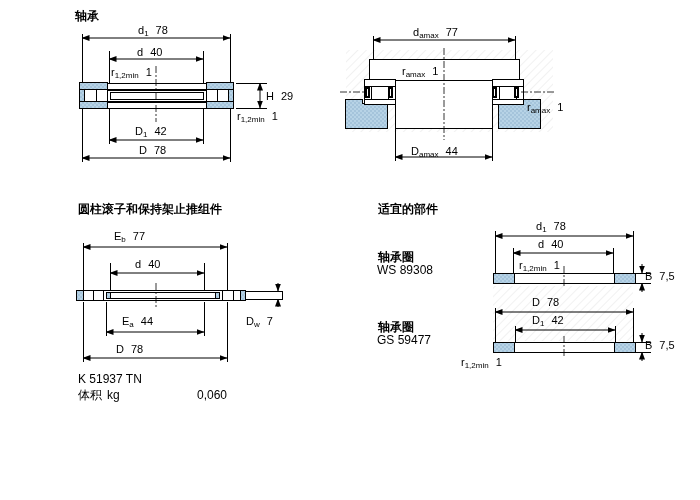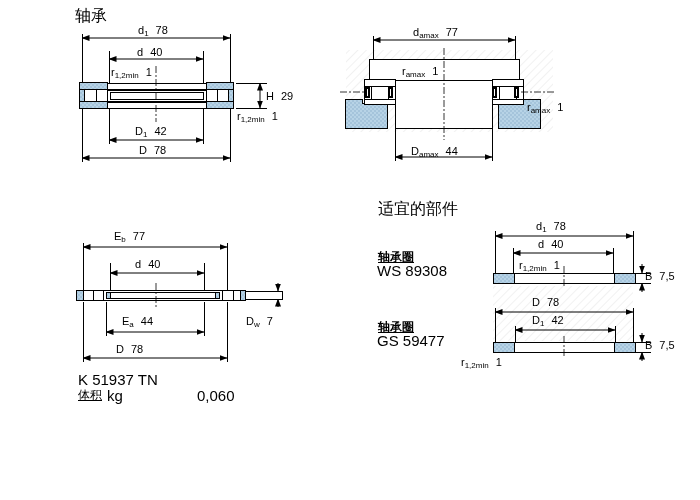--- a/index.html
+++ b/index.html
@@ -3,23 +3,23 @@
 <meta charset="utf-8">
 <style>
   html,body{margin:0;padding:0;background:#fff;}
   #app{position:relative;width:700px;height:500px;background:#ffffff;overflow:hidden;
        font-family:"Liberation Sans","DejaVu Sans",sans-serif;color:#000;}
   #art{position:absolute;left:0;top:0;}
   .lbl{position:absolute;white-space:nowrap;}
   .dim{font-size:11px;line-height:13px;display:flex;align-items:flex-start;}
   .dim .sub{font-size:8px;line-height:8px;margin-top:6px;}
   .dim .val{margin-left:7px;}
-  .title{font-size:16px;font-weight:normal;line-height:14px;}
-  .txt{font-size:15px;line-height:13px;}
-  .cn{font-size:12px;line-height:14px;text-decoration:underline;}
+  .title{font-size:12px;font-weight:bold;line-height:14px;}
+  .txt{font-size:12px;line-height:13px;}
+  .cn{font-size:12px;line-height:14px;}
 </style>
 </head>
 <body>
 
 <div id="app">
 
 <svg id="art" width="700" height="500" viewBox="0 0 700 500">
   <defs>
     <marker id="mE" viewBox="0 0 8 6" refX="7.5" refY="3" markerWidth="8" markerHeight="6" orient="auto" markerUnits="userSpaceOnUse">
           <path d="M0,0L8,3L0,6Z" fill="#000"></path>
@@ -222,20 +222,21 @@
   <span class="sym">r</span>
       <span class="sub">amax</span>
       <span class="val">1</span>
 </div>
 <div class="lbl dim" style="left:411px;top:145px">
   <span class="sym">D</span>
       <span class="sub">amax</span>
       <span class="val">44</span>
 </div>
 
+<div class="lbl title" style="left:78px;top:202px">圆柱滚子和保持架止推组件</div>
 <div class="lbl dim" style="left:114px;top:230px">
   <span class="sym">E</span>
       <span class="sub">b</span>
       <span class="val">77</span>
 </div>
 <div class="lbl dim" style="left:135px;top:258px">
   <span class="sym">d</span>
       <span class="sub"></span>
       <span class="val">40</span>
 </div>

